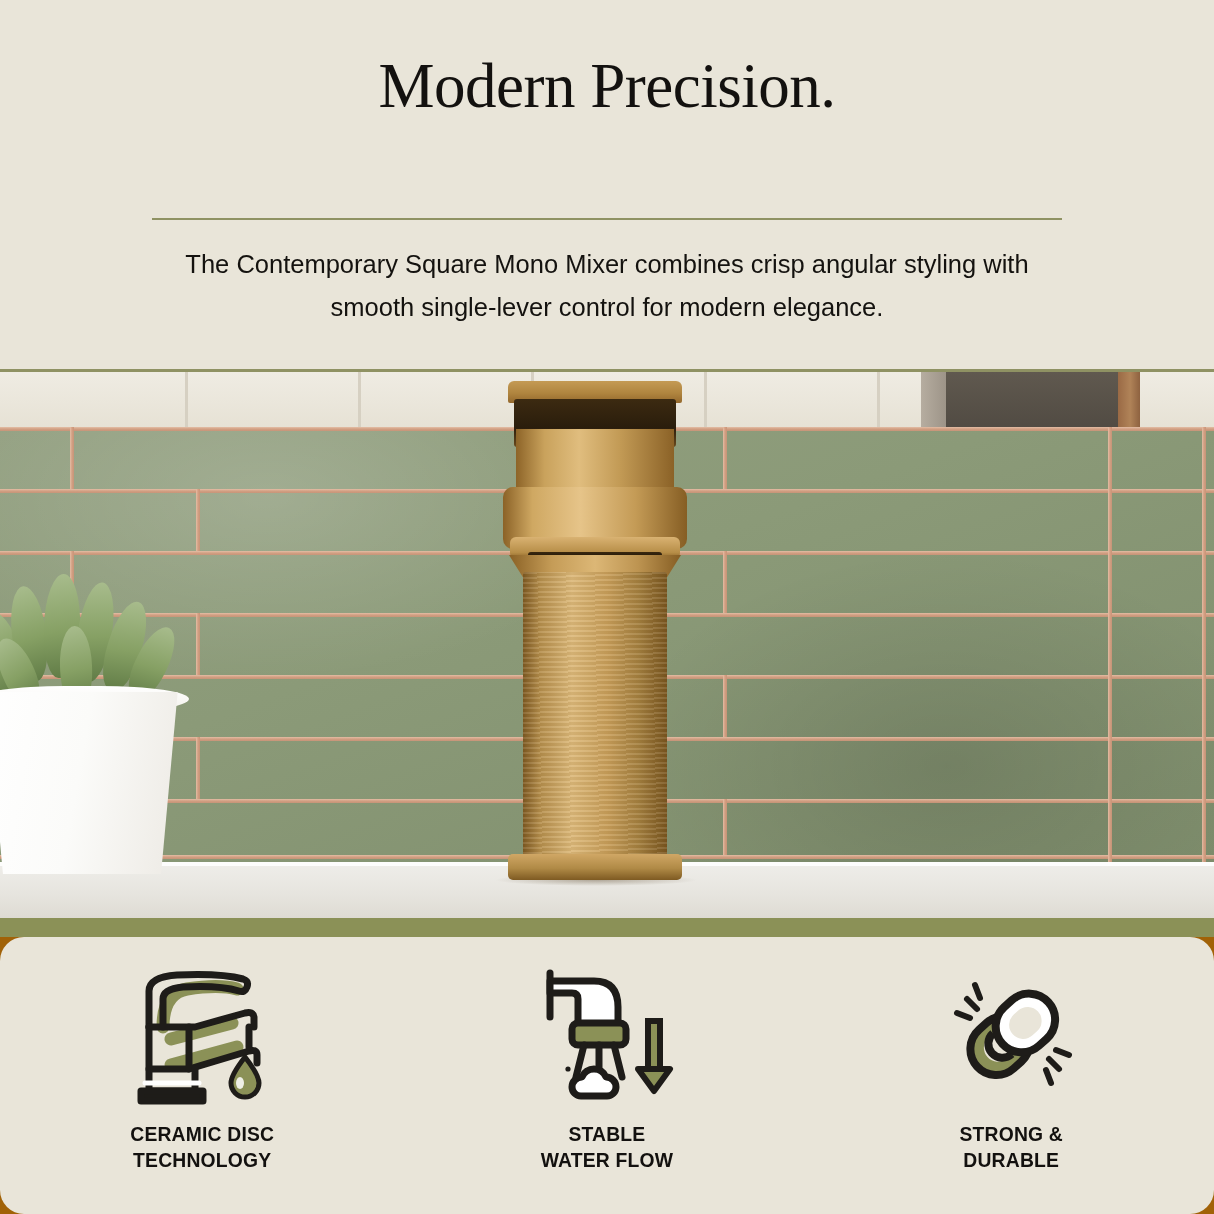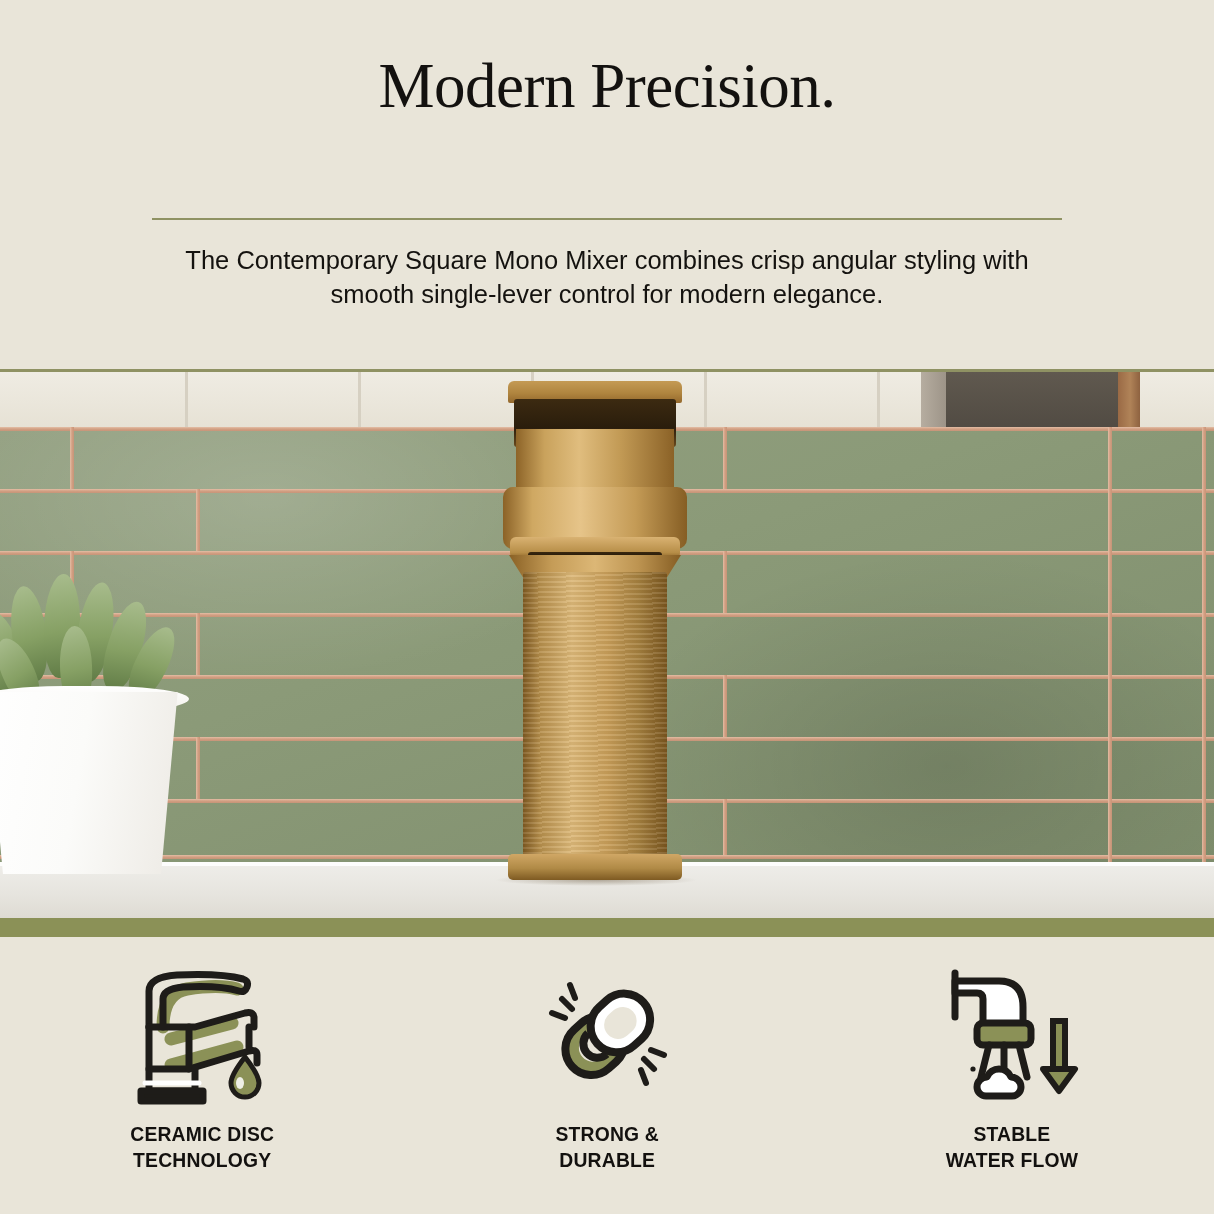--- a/index.html
+++ b/index.html
@@ -19,21 +19,21 @@
   }
   .headline .l2{
     display:block;font-style:italic;font-weight:700;font-size:66px;
     letter-spacing:-0.5px;margin-top:6px;
   }
   .rule{
     position:absolute;left:152px;top:218px;width:910px;height:2px;background:#8f9263;
   }
   .subcopy{
     position:absolute;left:150px;top:243px;width:914px;text-align:center;
-    font-size:25.5px;line-height:34px;color:#14120f;
+    font-size:25.5px;line-height:43px;color:#14120f;
   }
 
   
   .photo{position:absolute;left:0;top:369px;width:1214px;height:549px;overflow:hidden;background:#8d9a7a;}
   .topline{position:absolute;left:0;top:0;width:1214px;height:3px;background:#8f9263;z-index:40;}
 
   
   .upperband{position:absolute;left:0;top:3px;width:1214px;height:58px;
     background:linear-gradient(180deg,#efece3 0%,#e6e1d4 100%);}
   .ub-seam{position:absolute;top:3px;width:3px;height:58px;background:#d6d0c2;}
@@ -100,21 +100,21 @@
   .f-base{left:508px;top:485px;width:174px;height:26px;border-radius:5px;
     background:linear-gradient(180deg,#d0a765 0%,#b08a46 55%,#7e5a22 100%);}
   .f-shadow{left:494px;top:505px;width:204px;height:12px;border-radius:50%;
     background:radial-gradient(ellipse at center, rgba(80,60,30,.38), rgba(80,60,30,0) 70%);}
 
   
   .olive-band{position:absolute;left:0;top:918px;width:1214px;height:19px;background:#8b9157;}
 
   
   .features{position:absolute;left:0;top:937px;width:1214px;height:277px;background:#e9e5d9;
-    display:flex;align-items:flex-start;}
+    display:flex;align-items:flex-start;border-radius:24px;}
   .feature{flex:1 1 0;display:flex;flex-direction:column;align-items:center;padding-top:28px;}
   .feature .ico{width:150px;height:140px;display:block;}
   .feature .flabel{margin-top:16px;text-align:center;font-size:21px;line-height:26px;
     font-weight:700;color:#13110f;letter-spacing:.2px;
     transform:scaleX(.92);transform-origin:center;white-space:pre-line;}
 </style>
 </head>
 <body>
 
 <div class="page">
@@ -219,55 +219,55 @@
         </g>
         <path d="M118 92 Q104 110 104 118 a14 14 0 0 0 28 0 Q132 110 118 92 Z" fill="#8b9157" stroke="#1e1c19" stroke-width="5"></path>
         <ellipse cx="113" cy="118" rx="4" ry="6" fill="#ffffff" opacity=".85"></ellipse>
       </svg>
       <div class="flabel">CERAMIC DISC
 TECHNOLOGY</div>
     </div>
 
     <div class="feature">
       <svg class="ico" viewBox="0 0 150 140">
-        <g transform="rotate(-42 75 70)">
-          <rect x="28" y="44" width="62" height="52" rx="26" fill="#8b9157" stroke="#1e1c19" stroke-width="8"></rect>
-          <rect x="42" y="56" width="34" height="28" rx="14" fill="#e9e5d9" stroke="none"></rect>
-          <rect x="62" y="44" width="62" height="52" rx="26" fill="#ffffff" stroke="#1e1c19" stroke-width="8"></rect>
-          <rect x="76" y="56" width="34" height="28" rx="14" fill="#e9e5d9" stroke="none"></rect>
-          <path d="M62 56 a14 14 0 0 0 0 28" fill="none" stroke="#1e1c19" stroke-width="8"></path>
-        </g>
-        <g stroke="#1e1c19" stroke-width="6" stroke-linecap="round">
-          <path d="M30 34 L40 44"></path>
-            <path d="M20 48 L33 53"></path>
-            <path d="M38 20 L43 33"></path>
-          <path d="M122 104 L112 94"></path>
-            <path d="M132 90 L119 85"></path>
-            <path d="M114 118 L109 105"></path>
-        </g>
-      </svg>
-      <div class="flabel">STRONG &amp;
-DURABLE</div>
-    </div>
-
-    <div class="feature">
-      <svg class="ico" viewBox="0 0 150 140">
         <g stroke="#1e1c19" stroke-width="7" stroke-linecap="round" stroke-linejoin="round" fill="none">
           <path d="M18 8 V52"></path>
           <path d="M18 16 H62 Q86 16 86 42 V60 H46 V34 Q46 28 40 28 H18 Z" fill="#ffffff"></path>
           <rect x="40" y="58" width="54" height="22" rx="6" fill="#8b9157"></rect>
           <path d="M52 80 L44 112"></path>
           <path d="M67 80 L67 106"></path>
           <path d="M82 80 L90 112"></path>
           <circle cx="36" cy="104" r="2.6" fill="#1e1c19" stroke="none"></circle>
           <path d="M40 122 a10 10 0 0 1 10 -10 a13 13 0 0 1 12 -8 a13 13 0 0 1 12 8 a10 10 0 0 1 10 10 a9 9 0 0 1 -9 9 H49 a9 9 0 0 1 -9 -9 Z" fill="#ffffff"></path>
         </g>
         <g>
           <rect x="116" y="56" width="12" height="54" fill="#8b9157" stroke="#1e1c19" stroke-width="6"></rect>
           <path d="M106 104 L122 126 L138 104 Z" fill="#8b9157" stroke="#1e1c19" stroke-width="6" stroke-linejoin="round"></path>
         </g>
       </svg>
       <div class="flabel">STABLE
 WATER FLOW</div>
     </div>
 
+    <div class="feature">
+      <svg class="ico" viewBox="0 0 150 140">
+        <g transform="rotate(-42 75 70)">
+          <rect x="28" y="44" width="62" height="52" rx="26" fill="#8b9157" stroke="#1e1c19" stroke-width="8"></rect>
+          <rect x="42" y="56" width="34" height="28" rx="14" fill="#e9e5d9" stroke="none"></rect>
+          <rect x="62" y="44" width="62" height="52" rx="26" fill="#ffffff" stroke="#1e1c19" stroke-width="8"></rect>
+          <rect x="76" y="56" width="34" height="28" rx="14" fill="#e9e5d9" stroke="none"></rect>
+          <path d="M62 56 a14 14 0 0 0 0 28" fill="none" stroke="#1e1c19" stroke-width="8"></path>
+        </g>
+        <g stroke="#1e1c19" stroke-width="6" stroke-linecap="round">
+          <path d="M30 34 L40 44"></path>
+            <path d="M20 48 L33 53"></path>
+            <path d="M38 20 L43 33"></path>
+          <path d="M122 104 L112 94"></path>
+            <path d="M132 90 L119 85"></path>
+            <path d="M114 118 L109 105"></path>
+        </g>
+      </svg>
+      <div class="flabel">STRONG &amp;
+DURABLE</div>
+    </div>
+
   </div>
 </div>
 
 </body></html>

